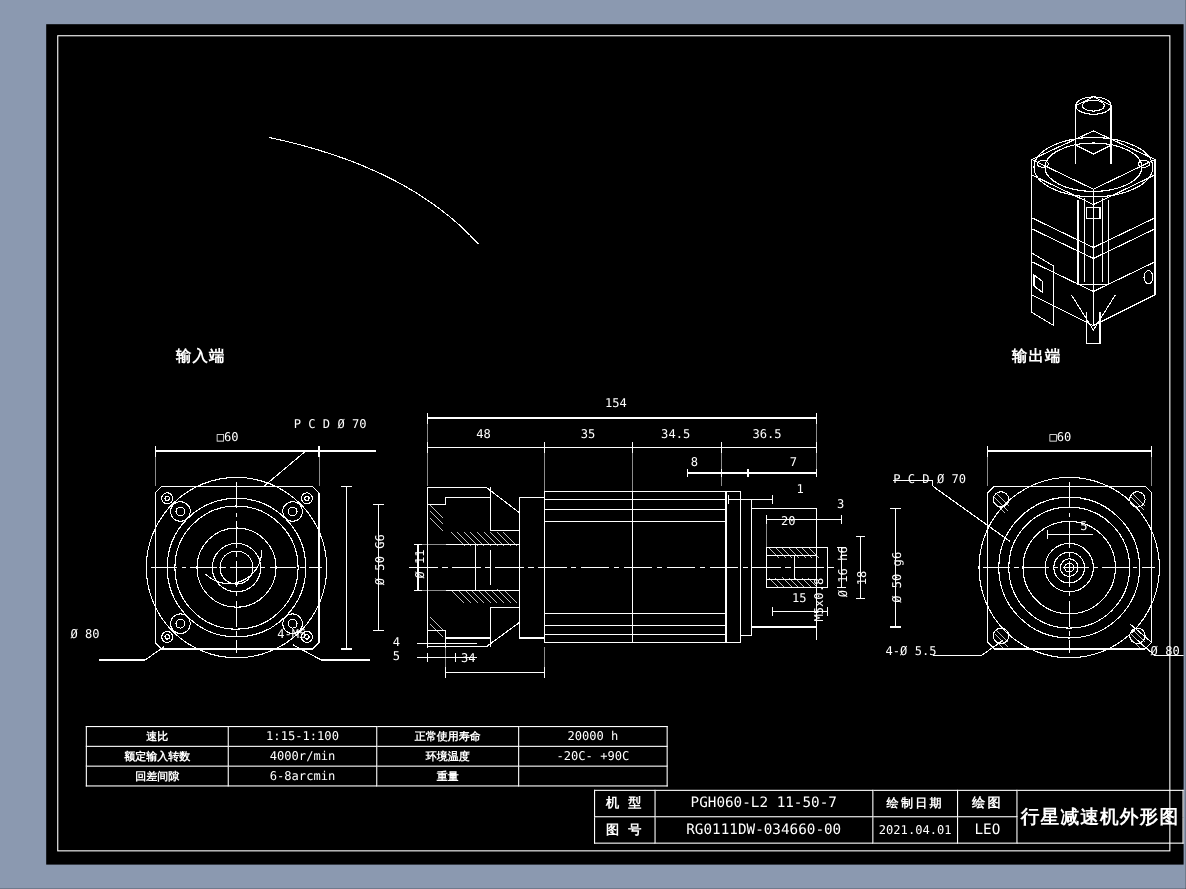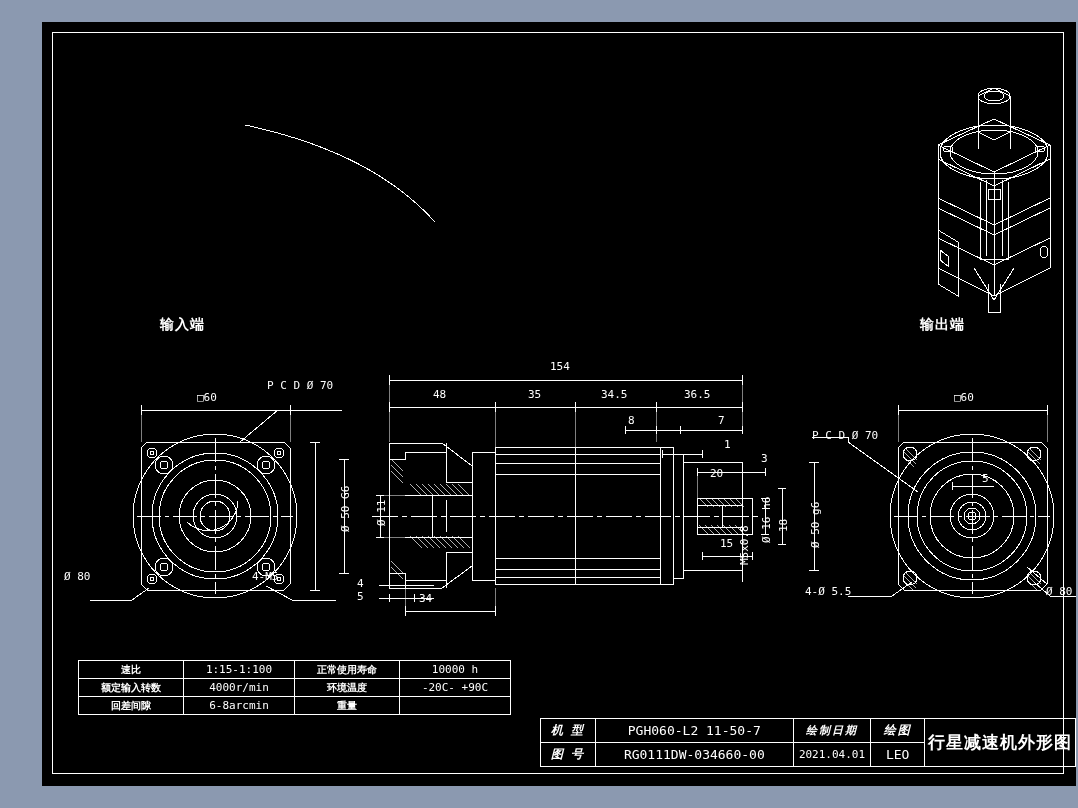--- a/index.html
+++ b/index.html
@@ -46,21 +46,21 @@
   #spec-table{
     position:absolute;left:36px;top:638px;
     border-collapse:collapse;
   }
   #spec-table td{
     border:1px solid #ffffff;
     color:#ffffff;
     height:17px;
     font-size:11px;
     text-align:center;
-    padding:0 8px;
+    padding:0 20px;
     font-family:"DejaVu Sans Mono","Liberation Mono",monospace;
   }
   #spec-table td.cn{
     font-family:"DejaVu Sans","Liberation Sans",sans-serif;
     font-weight:bold;
     font-size:10px;
     letter-spacing:0px;
   }
   .w-k{width:88px;}
   .w-v{width:94px;}
@@ -78,21 +78,20 @@
     text-align:center;
     padding:0 3px;
     font-family:"DejaVu Sans Mono","Liberation Mono",monospace;
     white-space:nowrap;
   }
   #title-block td.cn{
     font-family:"DejaVu Sans","Liberation Sans",sans-serif;
     font-weight:bold;
     font-size:12px;
     letter-spacing:2px;
-    font-style:italic;
   }
   #title-block td.dwg-title{
     font-family:"DejaVu Sans","Liberation Sans",sans-serif;
     font-weight:bold;
     font-size:17px;
     letter-spacing:1px;
     width:130px;
   }
   .tb-k{width:52px;}
   .tb-v{width:205px;}
@@ -374,21 +373,21 @@
     <div class="lbl" style="left:763px;top:564px;">4-Ø 5.5</div>
     <div class="lbl" style="left:1004px;top:564px;">Ø 80</div>
     <div class="lbl" style="left:940px;top:451px;">5</div>
 
     <table id="spec-table">
       <tbody>
         <tr>
           <td class="cn w-k">速比</td>
           <td class="w-v">1:15-1:100</td>
           <td class="cn w-k">正常使用寿命</td>
-          <td class="w-v">10000  h</td>
+          <td class="w-v">20000  h</td>
         </tr>
         <tr>
           <td class="cn w-k">额定输入转数</td>
           <td class="w-v">4000r/min</td>
           <td class="cn w-k">环境温度</td>
           <td class="w-v">-20C- +90C</td>
         </tr>
         <tr>
           <td class="cn w-k">回差间隙</td>
           <td class="w-v">6-8arcmin</td>

